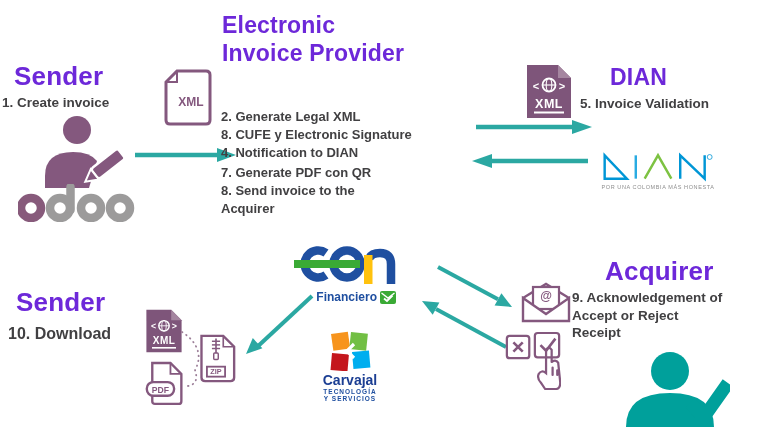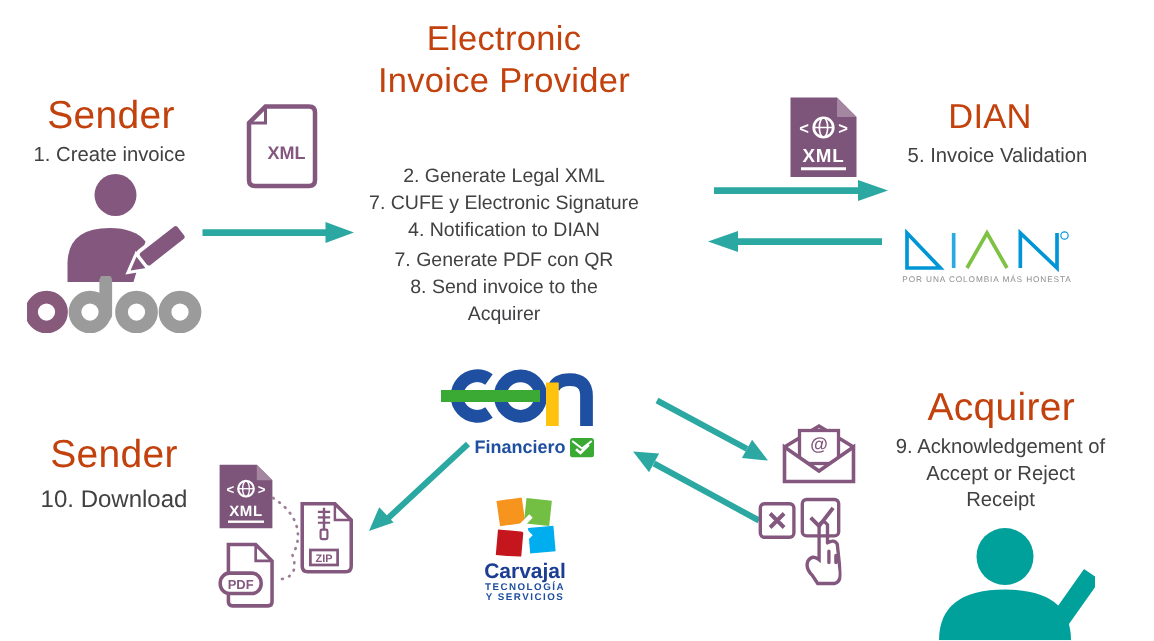--- a/index.html
+++ b/index.html
@@ -1,20 +1,20 @@
 <!DOCTYPE html>
 <html><head>
 <meta charset="utf-8">
 <style>
   html,body{margin:0;padding:0;background:#fff;}
   #stage{position:relative;width:769px;height:427px;background:#fff;overflow:hidden;
          font-family:"Liberation Sans",sans-serif;}
   .abs{position:absolute;}
-  .heading{color:#c2410c;font-weight:400;text-align:center;letter-spacing:.2px;}
-  .step{color:#414042;font-weight:400;text-align:center;}
+  .heading{color:#6d28d9;font-weight:700;letter-spacing:.2px;}
+  .step{color:#414042;font-weight:700;text-align:left;}
   .nowrap{white-space:nowrap;}
   svg text{font-family:"Liberation Sans",sans-serif;font-weight:700;}
   .tagline{color:#8E8E8E;font-size:5.5px;letter-spacing:.6px;text-align:center;white-space:nowrap;}
   .carv-tag{color:#1F4FA0;font-size:6.5px;letter-spacing:1px;text-align:center;font-weight:700;white-space:nowrap;}
 </style>
 </head>
 <body>
 
 <div id="stage">
 
@@ -51,21 +51,21 @@
     <polygon points="84,1 103,8 84,15" fill="#2BA8A2"></polygon>
   </svg>
 
   <div class="abs heading" style="left:222px;top:11px;width:228px;font-size:23px;line-height:1.22;">
     <div>Electronic</div>
     <div>Invoice Provider</div>
   </div>
 
   <div class="abs step" style="left:221px;top:108px;width:230px;font-size:13px;line-height:18px;">
     <div class="nowrap">2. Generate Legal XML</div>
-    <div class="nowrap">7. CUFE y Electronic Signature</div>
+    <div class="nowrap">8. CUFE y Electronic Signature</div>
     <div class="nowrap">4. Notification to DIAN</div>
   </div>
 
   <div class="abs step" style="left:221px;top:164px;width:230px;font-size:13px;line-height:18px;">
     <div class="nowrap">7. Generate PDF con QR</div>
     <div class="nowrap">8. Send invoice to the</div>
     <div class="nowrap">Acquirer</div>
   </div>
 
   <svg class="abs" style="left:474px;top:119px;" width="120" height="16" viewBox="0 0 120 16">

